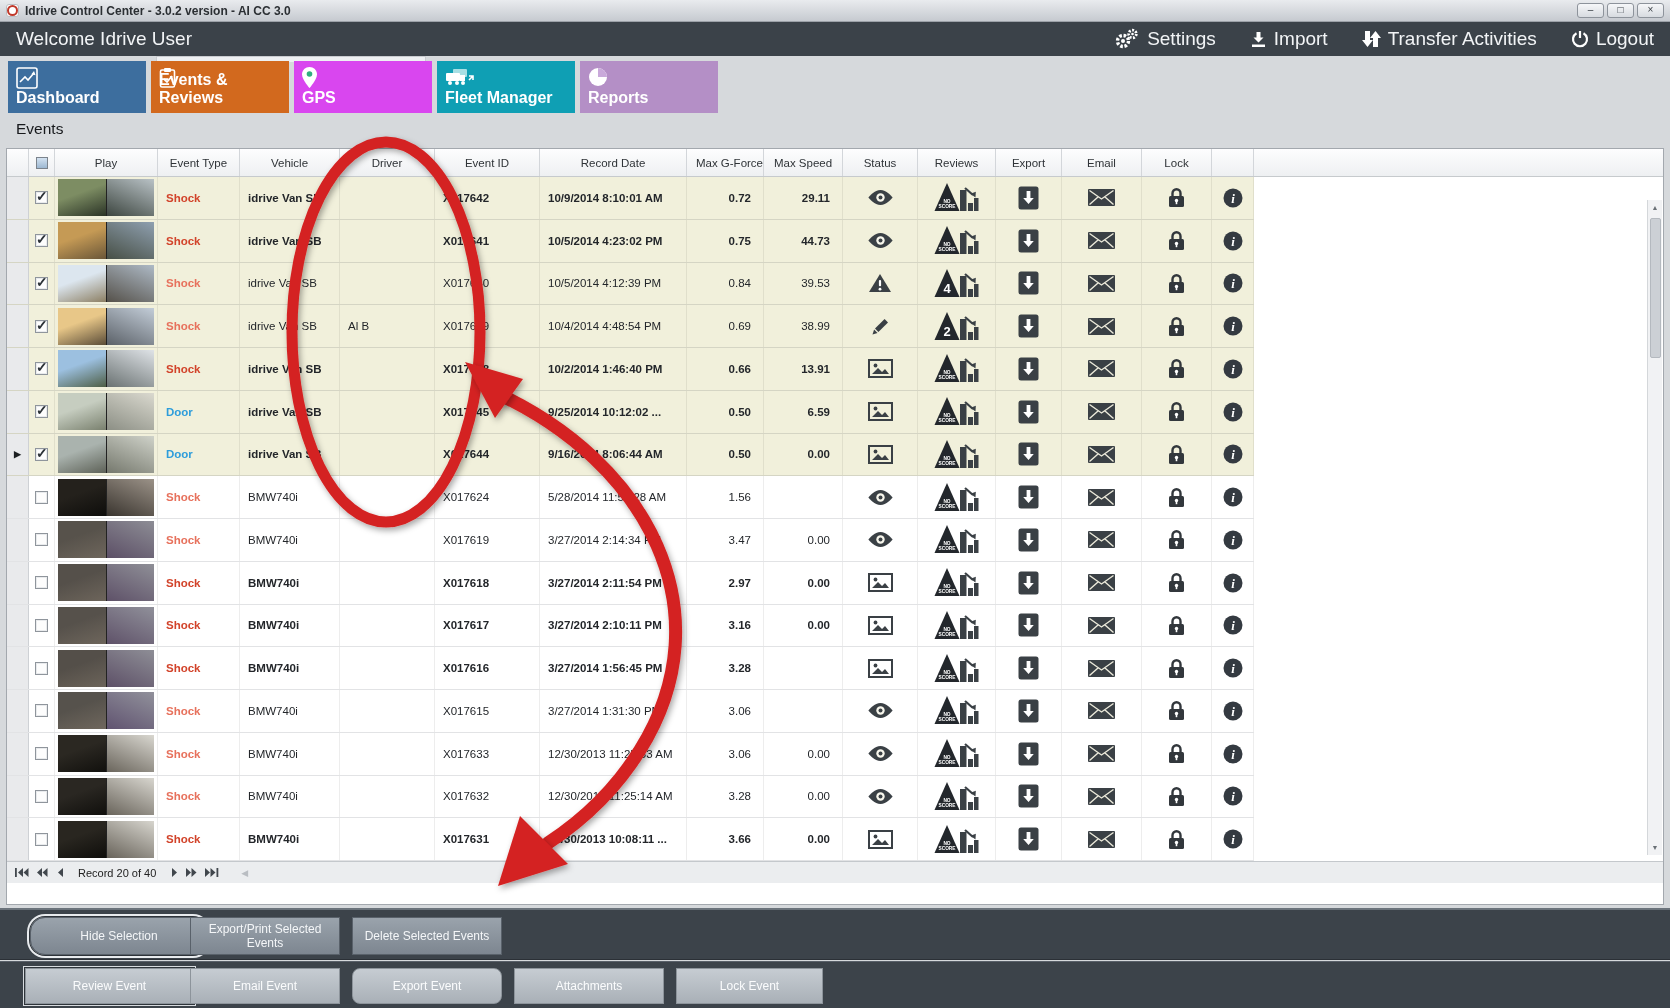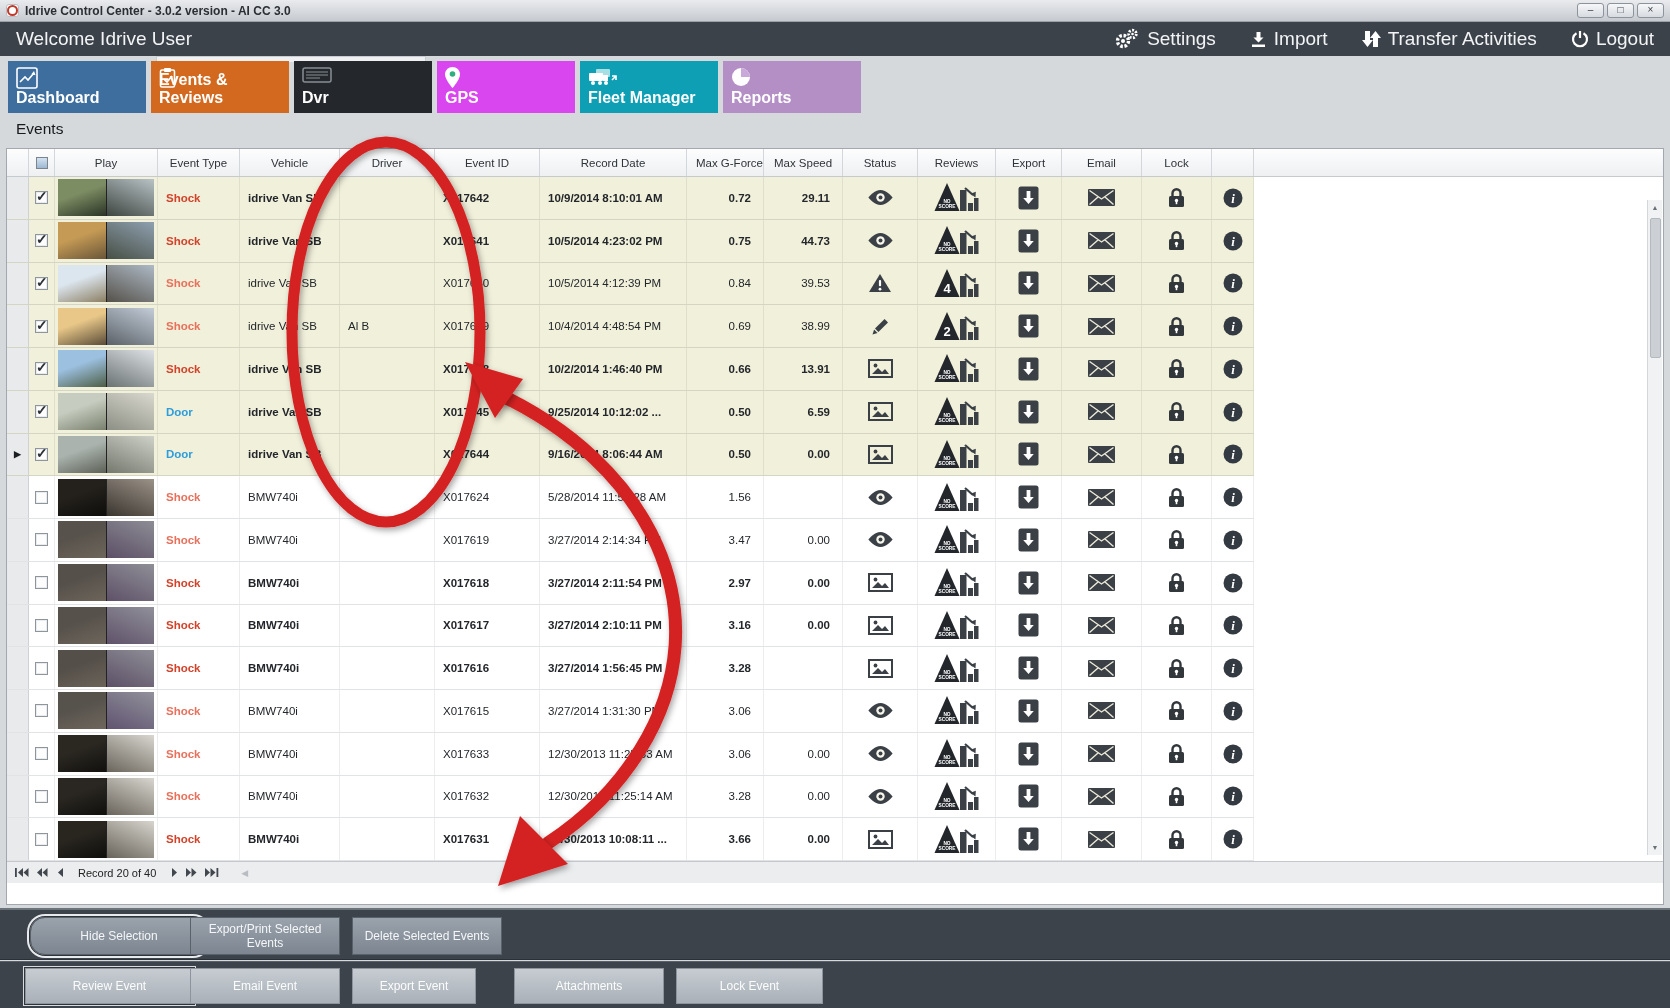--- a/index.html
+++ b/index.html
@@ -174,27 +174,20 @@
           </svg></span>
         <span class="tlabel">Dashboard</span>
       </div>
       <div class="tab active" style="background: rgb(210, 105, 30);">
         <span class="ticon"><svg width="17" height="21">
             <rect x="1.5" y="3" width="14" height="17" rx="1.5" fill="none" stroke="#fff" stroke-width="1.6"></rect>
             <rect x="5" y="1" width="7" height="4" rx="1" fill="#fff"></rect>
             <path d="M5 12l3 3 5-6" fill="none" stroke="#fff" stroke-width="1.8"></path>
           </svg></span>
         <span class="tlabel">Events &amp; Reviews</span>
-      </div>
-      <div class="tab" style="background: rgb(36, 40, 45);">
-        <span class="ticon"><svg width="30" height="16">
-            <rect x="1" y="1" width="28" height="14" rx="2" fill="none" stroke="#878d94" stroke-width="1.5"></rect>
-            <path d="M4 5h22M4 8h22M4 11h14" stroke="#878d94" stroke-width="1.2"></path>
-          </svg></span>
-        <span class="tlabel">Dvr</span>
       </div>
       <div class="tab" style="background: #d946ef;">
         <span class="ticon"><svg width="15" height="21">
             <path d="M7.5 0C3.4 0 0 3.2 0 7.2 0 12.6 7.5 21 7.5 21S15 12.6 15 7.2C15 3.2 11.6 0 7.5 0z" fill="#fff"></path>
             <circle cx="7.5" cy="7" r="2.8" fill="#2fae7f"></circle>
           </svg></span>
         <span class="tlabel">GPS</span>
       </div>
       <div class="tab" style="background: rgb(15, 159, 180);">
         <span class="ticon"><svg width="30" height="20">
@@ -1344,21 +1337,21 @@
   </div>
 
   <div class="panel panel-a" id="panel-a">
       <button class="abtn focused" style="left: 30px; width: 178px; border-radius: 15px;">Hide Selection</button>
       <button class="abtn" style="left: 190px; width: 150px;">Export/Print Selected Events</button>
       <button class="abtn" style="left: 352px; width: 150px;">Delete Selected  Events</button>
     </div>
   <div class="panel panel-b" id="panel-b">
       <button class="bbtn focused" style="left: 25px; width: 169px;">Review Event</button>
       <button class="bbtn" style="left: 190px; width: 150px;">Email Event</button>
-      <button class="bbtn" style="left: 352px; width: 124px;">Export Event</button>
+      <button class="bbtn" style="left: 352px; width: 150px; border-radius: 8px;">Export Event</button>
       <button class="bbtn" style="left: 514px; width: 150px;">Attachments</button>
       <button class="bbtn" style="left: 676px; width: 147px;">Lock Event</button>
     </div>
 
   <svg class="annotation" viewBox="0 0 1670 1008">
     <defs>
       <filter id="soft" x="-20%" y="-20%" width="140%" height="140%">
         <feDropShadow dx="2" dy="3" stdDeviation="3" flood-color="#000000" flood-opacity="0.35"></feDropShadow>
       </filter>
     </defs>

